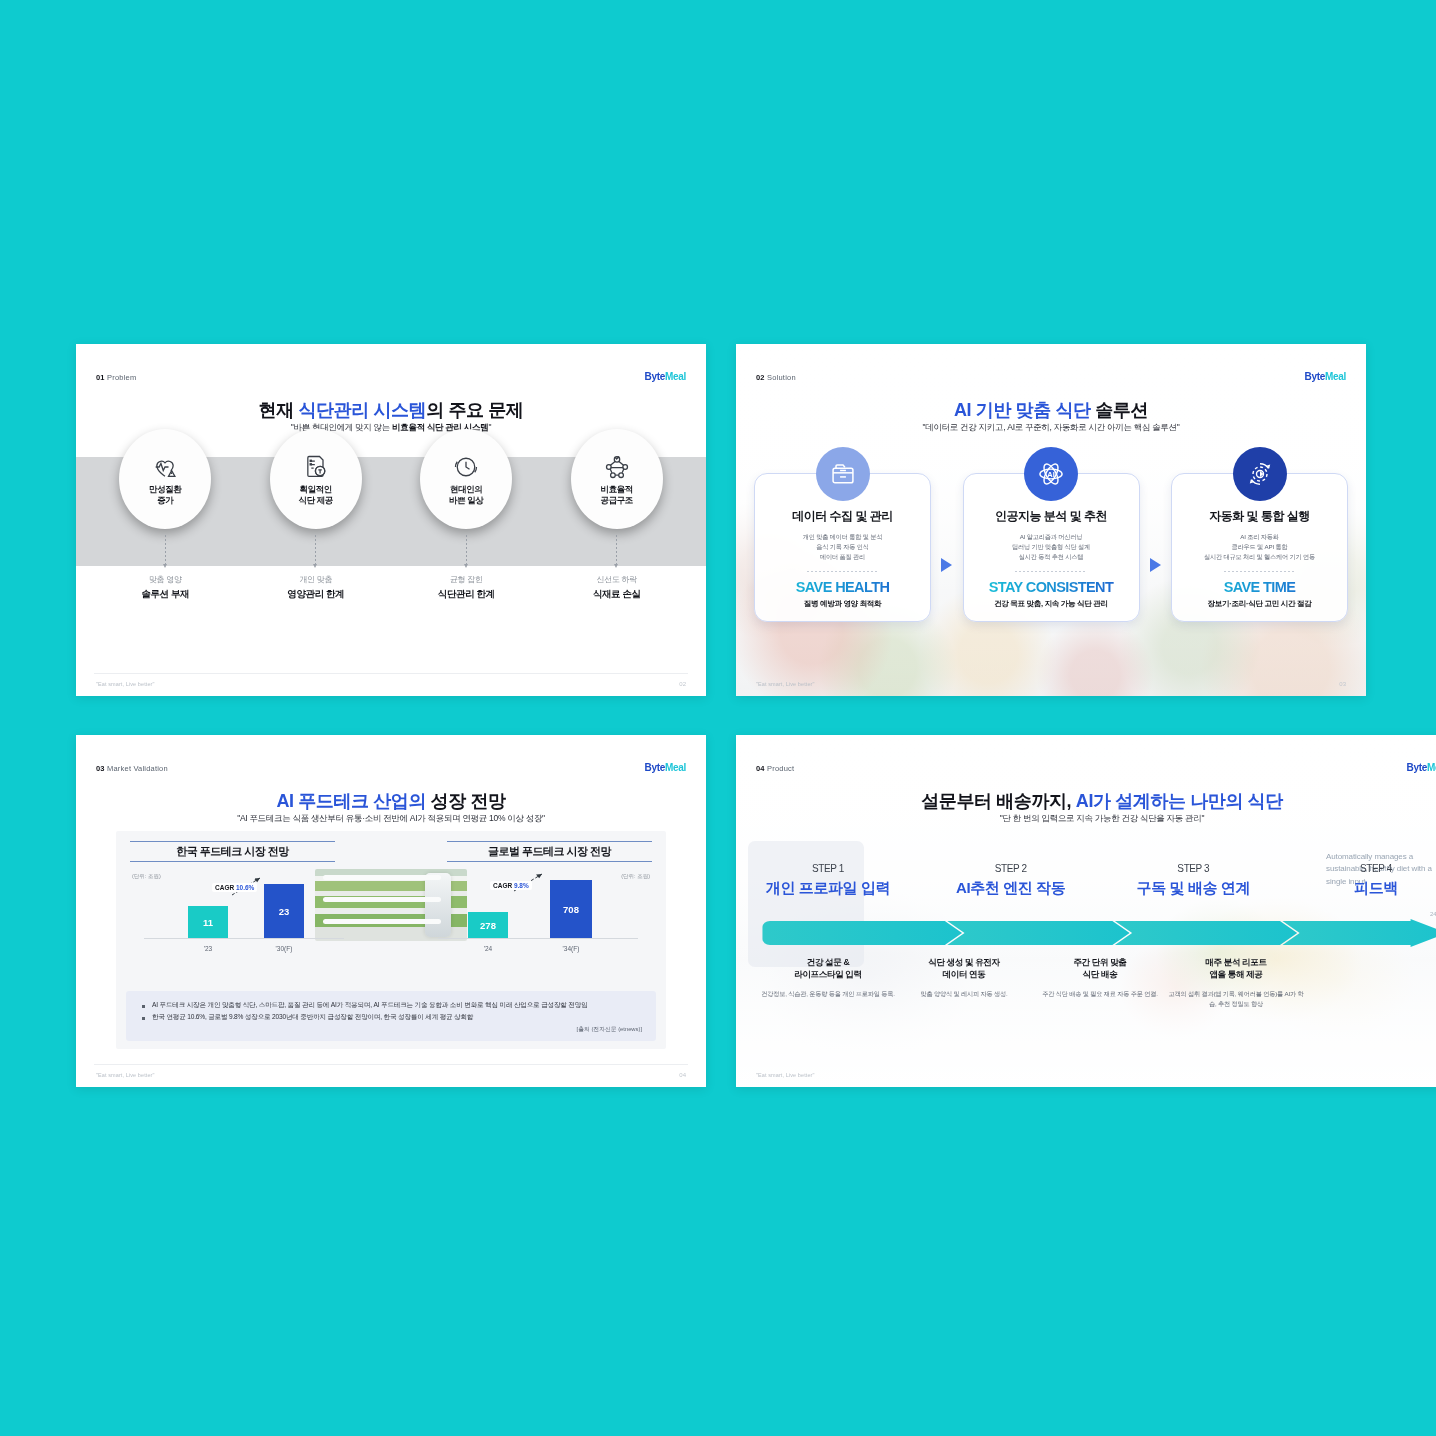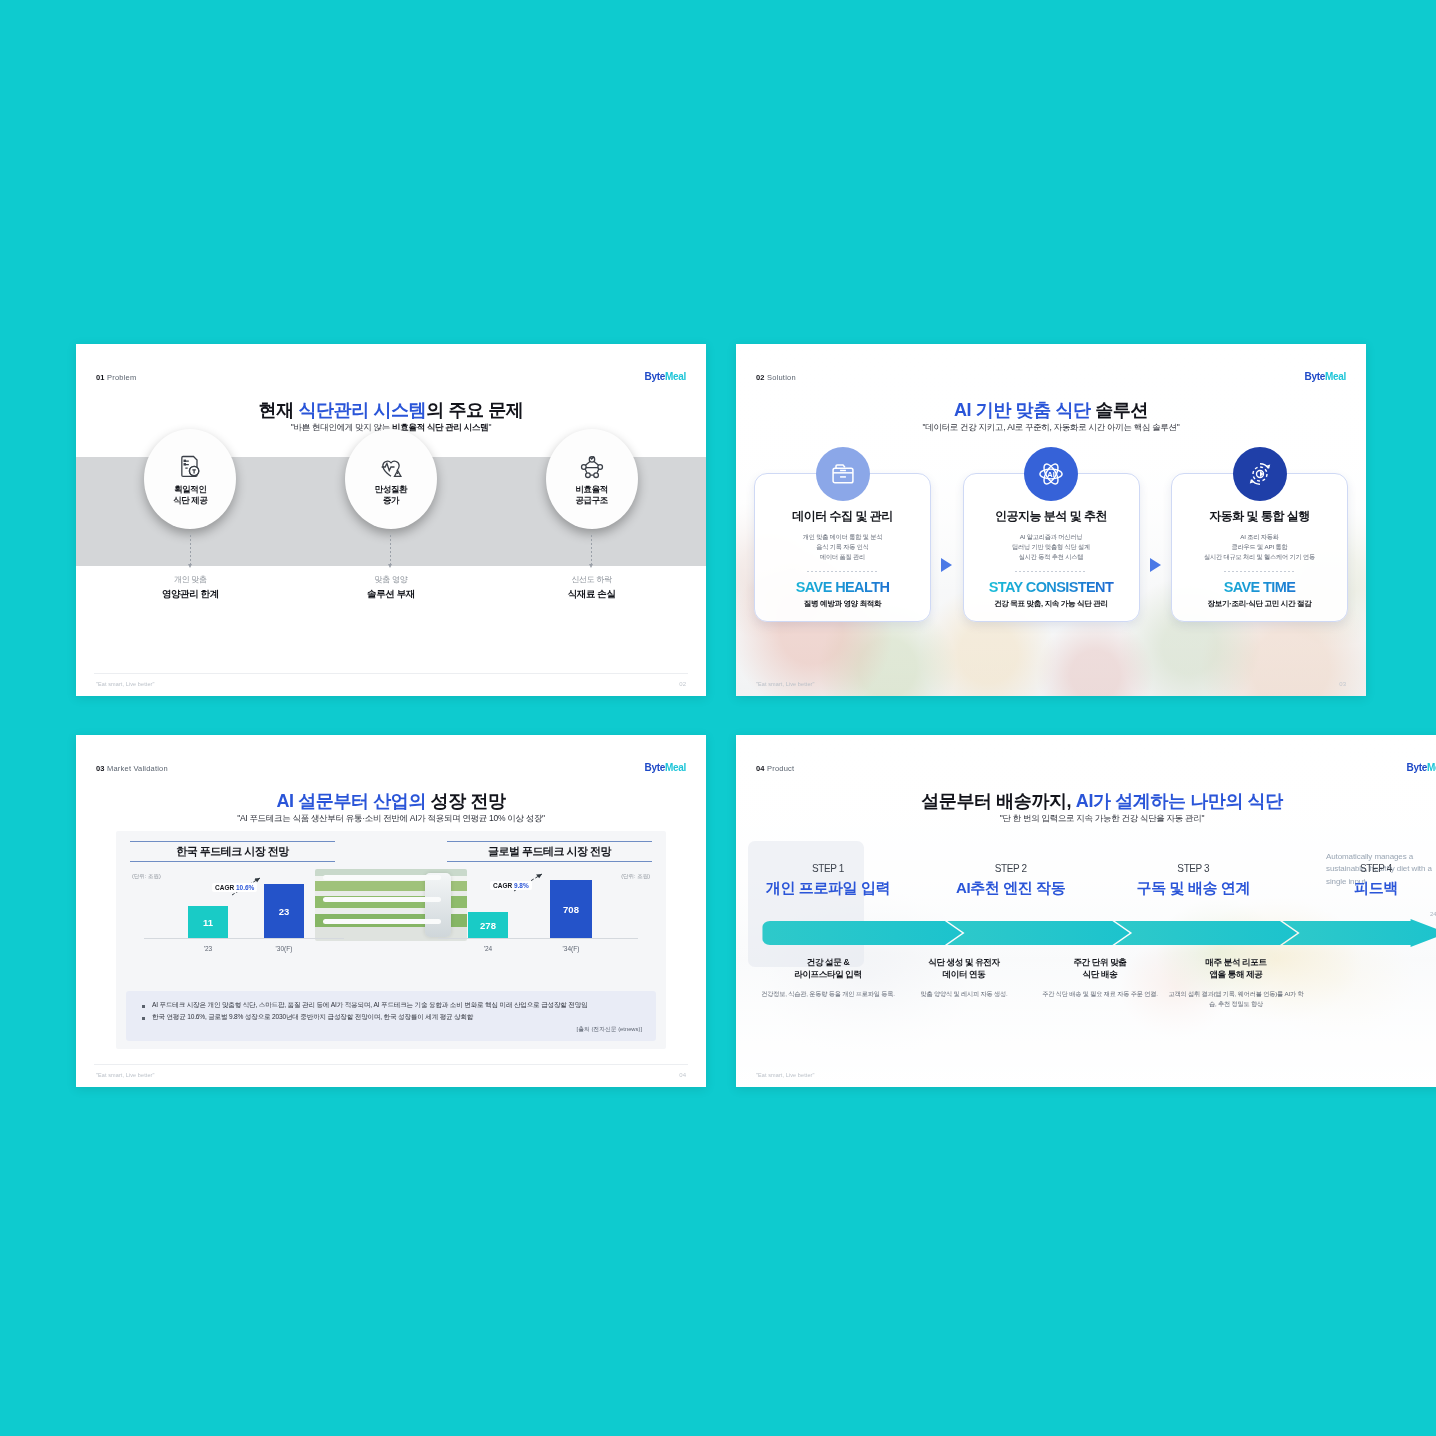--- a/index.html
+++ b/index.html
@@ -288,20 +288,40 @@
       <span>"바쁜 현대인에게 맞지 않는 </span><b>비효율적 식단 관리 시스템</b><span>"</span>
     </div>
 
     <div class="p-band"></div>
     <div class="p-cols">
 
       <div class="p-col">
         <div class="p-bubble">
           <div class="p-ico">
             <svg viewBox="0 0 24 24" fill="none" stroke="#3a3f47" stroke-width="1.1">
+              <path d="M12 20s-7-4.5-7-9a4 4 0 0 1 7-2.6A4 4 0 0 1 19 11c0 1.6-.9 3.1-2 4.3"></path>
+              <path d="M4 12h3l1.5-3 2 6 1.5-3h3"></path>
+              <path d="M15 20l2.7-5 2.8 5z"></path>
+                <path d="M17.7 16.6v1.4"></path>
+            </svg>
+          </div>
+          <div class="p-blabel">
+            <span>만성질환</span><br>
+            <span>증가</span>
+          </div>
+        </div>
+        <div class="p-dotline"></div>
+        <div class="p-cap1">맞춤 영양</div>
+        <div class="p-cap2">솔루션 부재</div>
+      </div>
+
+      <div class="p-col">
+        <div class="p-bubble">
+          <div class="p-ico">
+            <svg viewBox="0 0 24 24" fill="none" stroke="#3a3f47" stroke-width="1.1">
               <path d="M6 3h9l3 3v13a1 1 0 0 1-1 1H6a1 1 0 0 1-1-1V4a1 1 0 0 1 1-1z"></path>
               <path d="M8 7h3M8 10h3M8 13h2"></path>
                 <rect x="7" y="6.2" width="1" height="1"></rect>
                 <rect x="7" y="9.2" width="1" height="1"></rect>
               <circle cx="15.5" cy="15.5" r="4" fill="#fff"></circle>
                 <circle cx="15.5" cy="15.5" r="4"></circle>
               <path d="M14 14.5h3M15.5 14.5v3"></path>
             </svg>
           </div>
           <div class="p-blabel">
@@ -311,36 +331,35 @@
         </div>
         <div class="p-dotline"></div>
         <div class="p-cap1">개인 맞춤</div>
         <div class="p-cap2">영양관리 한계</div>
       </div>
 
       <div class="p-col">
         <div class="p-bubble">
           <div class="p-ico">
             <svg viewBox="0 0 24 24" fill="none" stroke="#3a3f47" stroke-width="1.1">
-              <path d="M12 20s-7-4.5-7-9a4 4 0 0 1 7-2.6A4 4 0 0 1 19 11c0 1.6-.9 3.1-2 4.3"></path>
-              <path d="M4 12h3l1.5-3 2 6 1.5-3h3"></path>
-              <path d="M15 20l2.7-5 2.8 5z"></path>
-                <path d="M17.7 16.6v1.4"></path>
+              <circle cx="12" cy="12" r="7.5"></circle>
+                <path d="M12 7.5V12l3 2"></path>
+              <path d="M4.5 7.5c-1 1.3-1.5 2.9-1.5 4.5"></path>
+                <path d="M19.5 16.5c1-1.3 1.5-2.9 1.5-4.5"></path>
             </svg>
           </div>
           <div class="p-blabel">
-            <span>만성질환</span><br>
-            <span>증가</span>
+            <span>현대인의</span><br>
+            <span>바쁜 일상</span>
           </div>
         </div>
         <div class="p-dotline"></div>
-        <div class="p-cap1">맞춤 영양</div>
-        <div class="p-cap2">솔루션 부재</div>
-      </div>
-
+        <div class="p-cap1">균형 잡힌</div>
+        <div class="p-cap2">식단관리 한계</div>
+      </div>
 
       <div class="p-col">
         <div class="p-bubble">
           <div class="p-ico">
             <svg viewBox="0 0 24 24" fill="none" stroke="#3a3f47" stroke-width="1.1">
               <circle cx="12" cy="5.5" r="2.3"></circle>
                 <circle cx="5" cy="12" r="2"></circle>
                 <circle cx="19" cy="12" r="2"></circle>
               <circle cx="8.5" cy="19" r="2"></circle>
                 <circle cx="15.5" cy="19" r="2"></circle>
@@ -461,21 +480,21 @@
   <div class="slide" id="slide3">
     <div class="kicker">
       <b>03</b>
       <span>Market Validation</span>
     </div>
     <div class="logo">
       <span class="b">Byte</span><span class="m">Meal</span>
     </div>
 
     <div class="s-title">
-      <span class="hl">AI 설문부터 산업의 </span><span>성장 전망</span>
+      <span class="hl">AI 푸드테크 산업의 </span><span>성장 전망</span>
     </div>
     <div class="s-sub">"AI 푸드테크는 식품 생산부터 유통·소비 전반에 AI가 적용되며 연평균 10% 이상 성장"</div>
 
     <div class="mv-panel">
       <div class="mv-headrow">
         <div class="mv-head left">한국 푸드테크 시장 전망</div>
         <div class="mv-head right">글로벌 푸드테크 시장 전망</div>
       </div>
       <div class="mv-unit left">(단위: 조원)</div>
       <div class="mv-unit right">(단위: 조원)</div>

